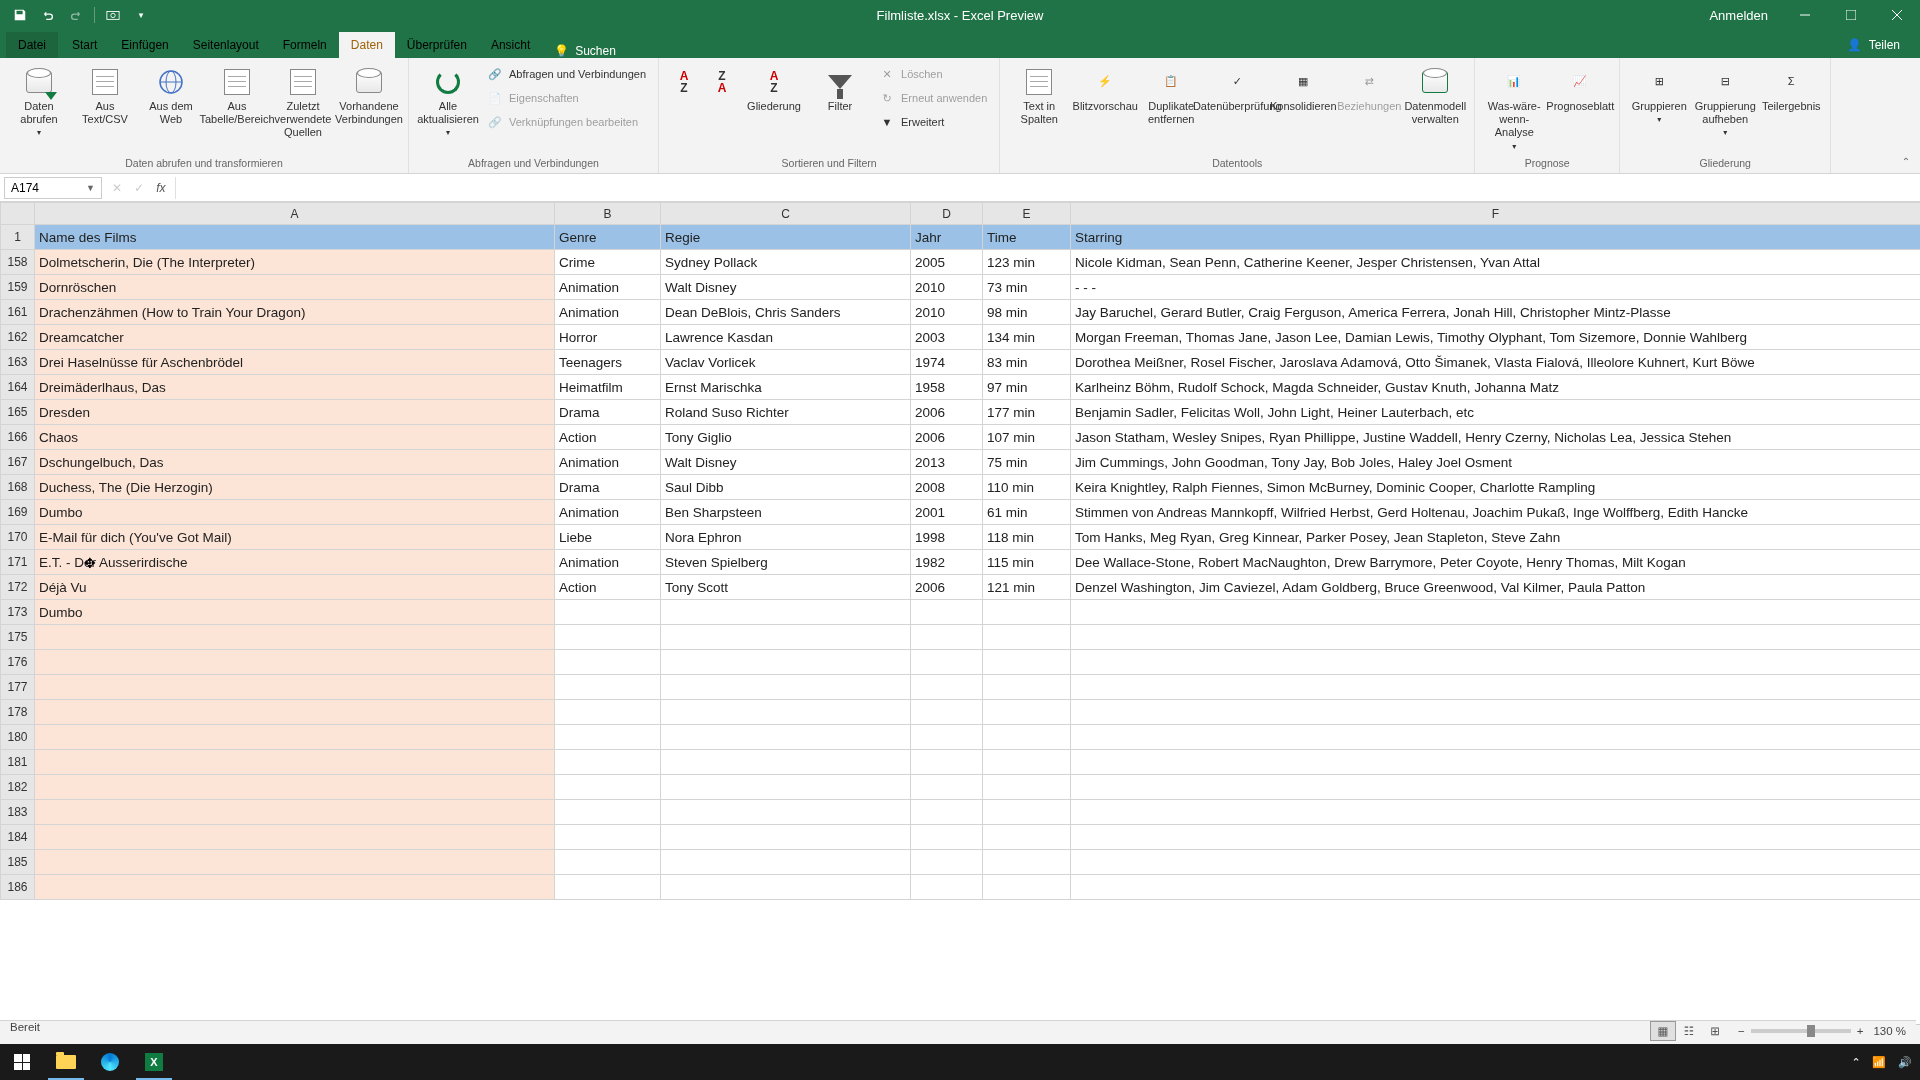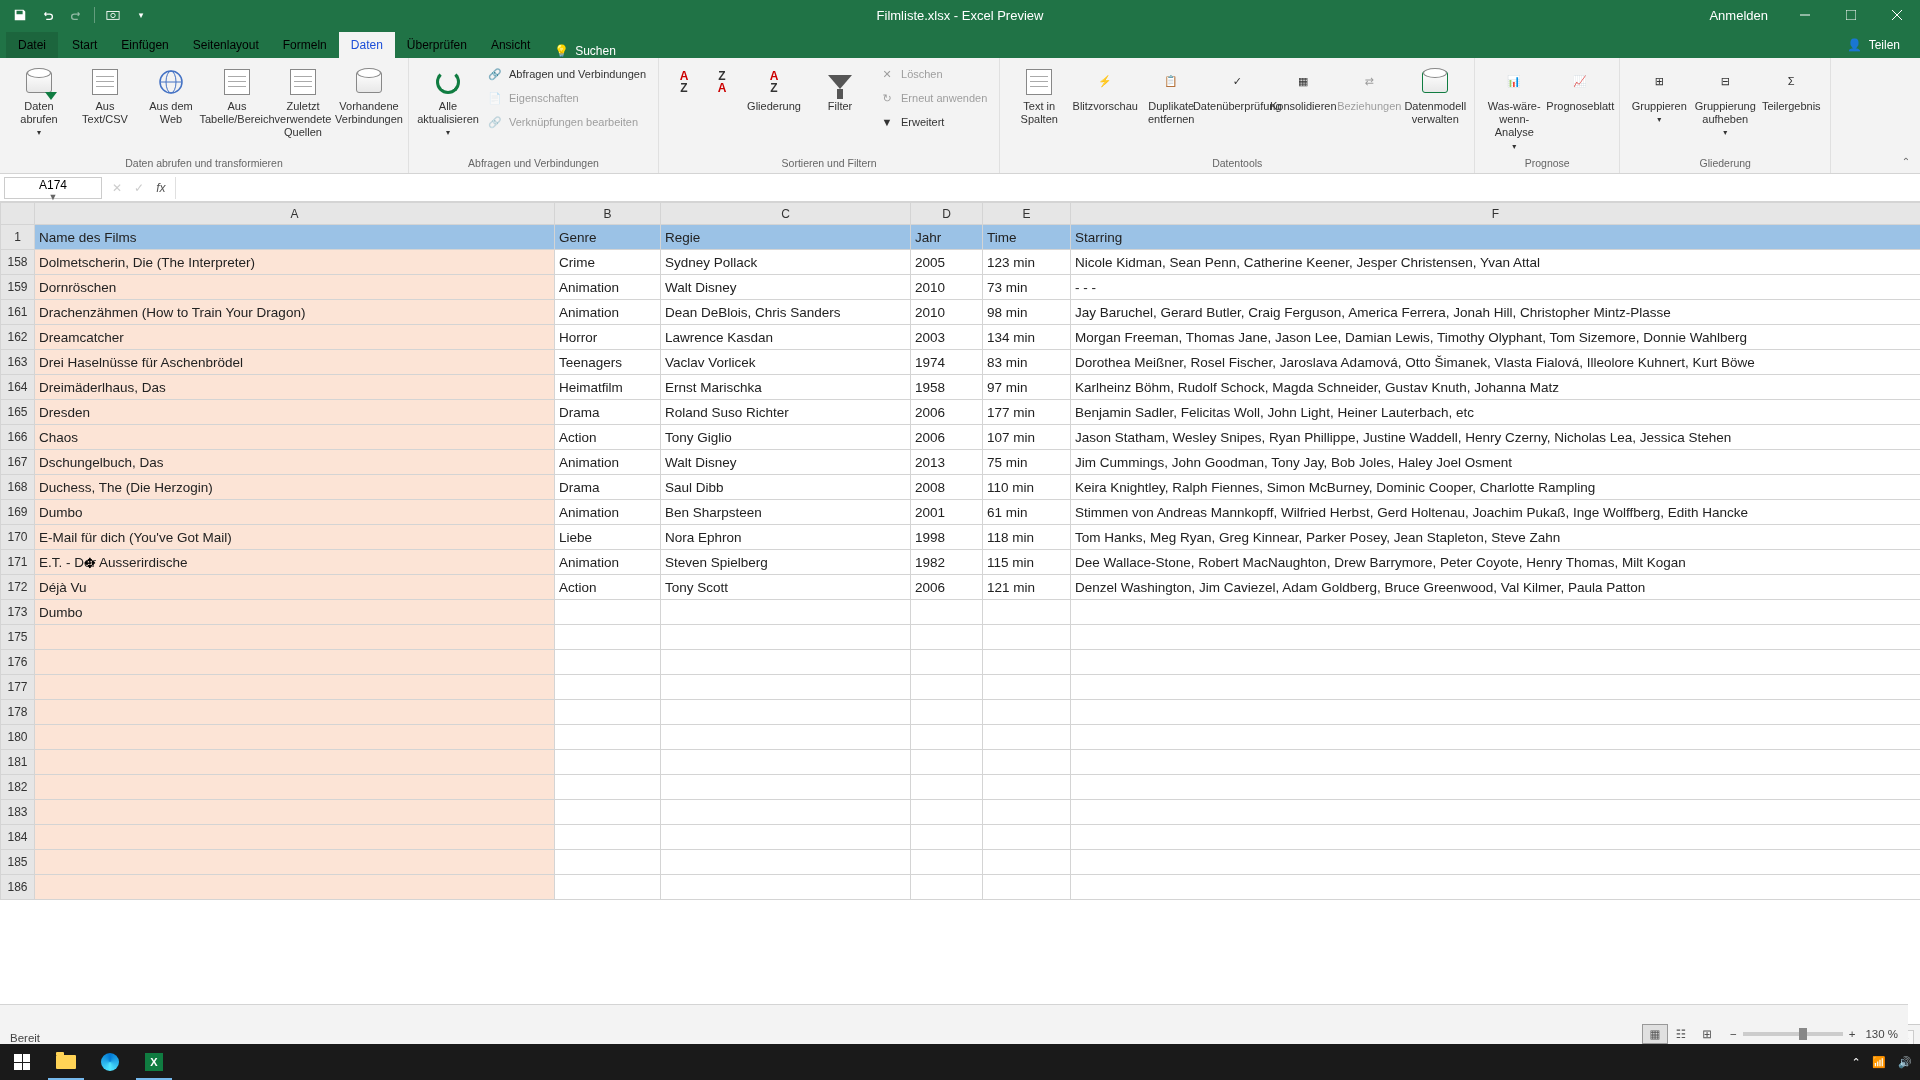--- a/index.html
+++ b/index.html
@@ -10,21 +10,21 @@
 .titlebar .qat { display: flex; align-items: center; gap: 8px; padding-left: 10px; }
 .titlebar .qat .qbtn { width: 20px; height: 20px; display: flex; align-items: center; justify-content: center; cursor: pointer; }
 .titlebar .title { position: absolute; left: 50%; transform: translateX(-50%); font-size: 13px; }
 .titlebar .right { position: absolute; right: 0; display: flex; align-items: center; height: 100%; }
 .titlebar .right .signin { padding: 0 14px; font-size: 13px; cursor: pointer; }
 .titlebar .right .winbtn { width: 46px; height: 30px; display: flex; align-items: center; justify-content: center; cursor: pointer; }
 
 
 .ribbontabs { height: 28px; background: #207346; display: flex; align-items: flex-end; padding-left: 6px; position: relative; }
 .ribbontabs .tab { padding: 6px 12px; font-size: 12px; color: #000000; cursor: pointer; }
-.ribbontabs .tab.active { background: #f3f3f3; color: #1d4ed8; }
+.ribbontabs .tab.active { background: #f3f3f3; color: #a16207; }
 .ribbontabs .tab.file { background: rgba(0,0,0,0.12); margin-right: 2px; }
 .ribbontabs .search { display: flex; align-items: center; gap: 6px; padding: 0 12px; color: #fff; font-size: 12px; }
 .ribbontabs .share { position: absolute; right: 10px; color: #fff; font-size: 12px; display: flex; align-items: center; gap: 6px; cursor: pointer; padding: 6px 10px; }
 
 
 .ribbon { height: 116px; background: #f3f3f3; border-bottom: 1px solid #d4d4d4; display: flex; position: relative; }
 .ribbon .group { border-right: 1px solid #e0e0e0; padding: 6px 8px 2px 8px; display: flex; flex-direction: column; justify-content: space-between; }
 .ribbon .group .gcontent { display: flex; gap: 4px; align-items: flex-start; }
 .ribbon .glabel { text-align: center; font-size: 10.5px; color: #666; padding-bottom: 2px; }
 .rbtn-big { width: 62px; display: flex; flex-direction: column; align-items: center; gap: 2px; padding: 2px; cursor: pointer; text-align: center; font-size: 11px; color: #333; line-height: 1.2; }
@@ -41,21 +41,21 @@
 .sheet-icon::before, .sheet-icon::after { content:""; position:absolute; background:#aaa; }
 .sheet-icon::before { top:6px; left:3px; right:3px; height:1px; box-shadow: 0 5px 0 #aaa, 0 10px 0 #aaa; }
 .green-arrow { width: 0; height: 0; border-left: 6px solid transparent; border-right: 6px solid transparent; border-top: 8px solid #107c41; position: absolute; bottom: -2px; right: -2px; }
 .refresh-icon { width: 24px; height: 24px; border: 3px solid #107c41; border-top-color: transparent; border-radius: 50%; position: relative; }
 .funnel { width: 0; height: 0; border-left: 12px solid transparent; border-right: 12px solid transparent; border-top: 14px solid #555; position: relative; }
 .funnel::after { content:""; position:absolute; top:0; left:-3px; width:6px; height:10px; background:#555; }
 .sort-icon { display:flex; flex-direction:column; font-size:12px; line-height:1; font-weight:bold; color:#333; }
 
 
 .formulabar { height: 28px; background: #fff; border-bottom: 1px solid #d4d4d4; display: flex; align-items: center; font-size: 12px; }
-.namebox { width: 98px; height: 22px; border: 1px solid #ccc; margin-left: 4px; padding: 0 6px; display: flex; align-items: center; justify-content: space-between; background: #fff; flex-direction: column; }
+.namebox { width: 98px; height: 22px; border: 1px solid #ccc; margin-left: 4px; padding: 0 6px; display: flex; align-items: center; justify-content: space-between; background: #fff; }
 .namebox .dd { color: #666; font-size: 9px; }
 .fxsep { display: flex; align-items: center; gap: 12px; padding: 0 10px; color: #999; border-right: 1px solid #e0e0e0; height: 22px; }
 .fxsep .fx { font-style: italic; color: #555; }
 .formulainput { flex: 1; padding: 0 8px; }
 
 
 .gridwrap { position: absolute; top: 202px; left: 0; right: 0; bottom: 30px; background: #fff; display: flex; flex-direction: column; }
 .gridscroll { flex: 1; overflow: hidden; position: relative; }
 .sheet { position: absolute; inset: 0; }
 table.grid { border-collapse: collapse; table-layout: fixed; width: 1920px; font-size: 13.5px; color: #222; }
@@ -81,21 +81,21 @@
 .sheettabs { height: 26px; border-top: 1px solid #ccc; background: #f3f3f3; display: flex; align-items: center; font-size: 12px; }
 .sheettabs .nav { padding: 0 10px; color: #888; display: flex; gap: 10px; }
 .sheettabs .stab { padding: 4px 14px; background: #fff; border: 1px solid #ccc; border-top: none; border-bottom: 2px solid #107c41; font-weight: bold; cursor: pointer; }
 .sheettabs .addtab { width: 22px; height: 22px; border: 1px solid #ccc; border-radius: 50%; display: flex; align-items: center; justify-content: center; margin-left: 8px; cursor: pointer; color: #666; }
 .sheettabs .hscroll { margin-left: auto; margin-right: 6px; display: flex; align-items: center; gap: 0; }
 .sheettabs .hscroll .sbtn { width: 18px; height: 16px; border: 1px solid #ccc; background: #f8f8f8; display: flex; align-items: center; justify-content: center; font-size: 9px; color: #666; cursor: pointer; }
 .sheettabs .hscroll .strack { width: 700px; height: 16px; border: 1px solid #ccc; background: #f0f0f0; position: relative; }
 .sheettabs .hscroll .sthumb { position: absolute; left: 0; top: 0; bottom: 0; width: 340px; background: #cdcdcd; cursor: pointer; }
 
 
-.statusbar { position: absolute; bottom: 0; left: 0; right: 12px; height: 40px; background: #f3f3f3; border-top: 1px solid #d4d4d4; display: flex; align-items: flex-end; font-size: 11.5px; color: #444; }
+.statusbar { position: absolute; bottom: 0; left: 0; right: 4px; height: 24px; background: #f3f3f3; border-top: 1px solid #d4d4d4; display: flex; align-items: flex-start; font-size: 11.5px; color: #444; }
 .statusbar .status { padding-left: 10px; }
 .statusbar .right { margin-left: auto; display: flex; align-items: center; gap: 10px; padding-right: 10px; }
 .statusbar .viewbtns { display: flex; }
 .statusbar .viewbtn { width: 26px; height: 20px; border: 1px solid transparent; display: flex; align-items: center; justify-content: center; cursor: pointer; color: #555; }
 .statusbar .viewbtn.active { border-color: #999; background: #e0e0e0; }
 .statusbar .zoomslider { display: flex; align-items: center; gap: 6px; }
 .statusbar .ztrack { width: 100px; height: 4px; background: #ccc; position: relative; }
 .statusbar .zthumb { position: absolute; left: 56px; top: -4px; width: 8px; height: 12px; background: #888; }
 .taskbar-real { position: absolute; bottom: 0; left: 0; right: 0; height: 36px; background: #1a1a1a; display: flex; align-items: center; }
 .taskbar-real .tbtn { width: 44px; height: 36px; display: flex; align-items: center; justify-content: center; cursor: pointer; position: relative; }

